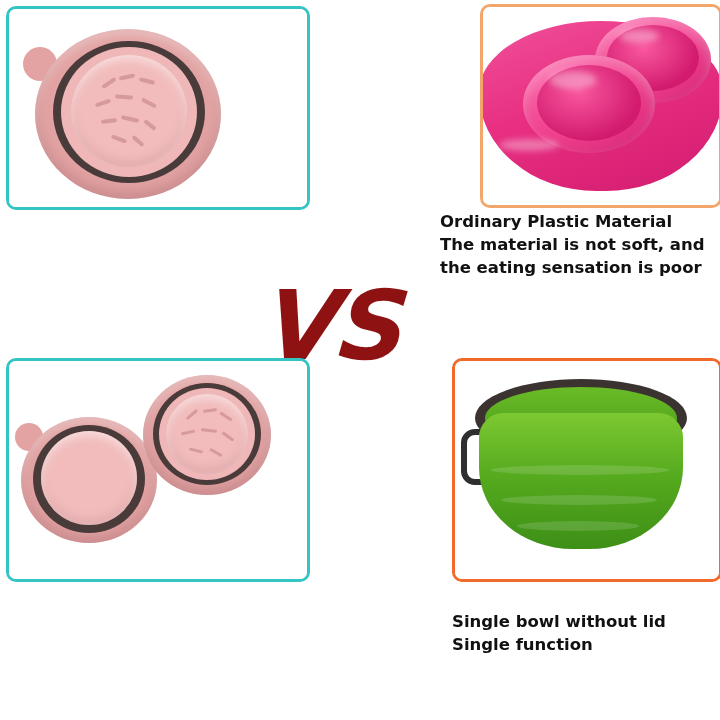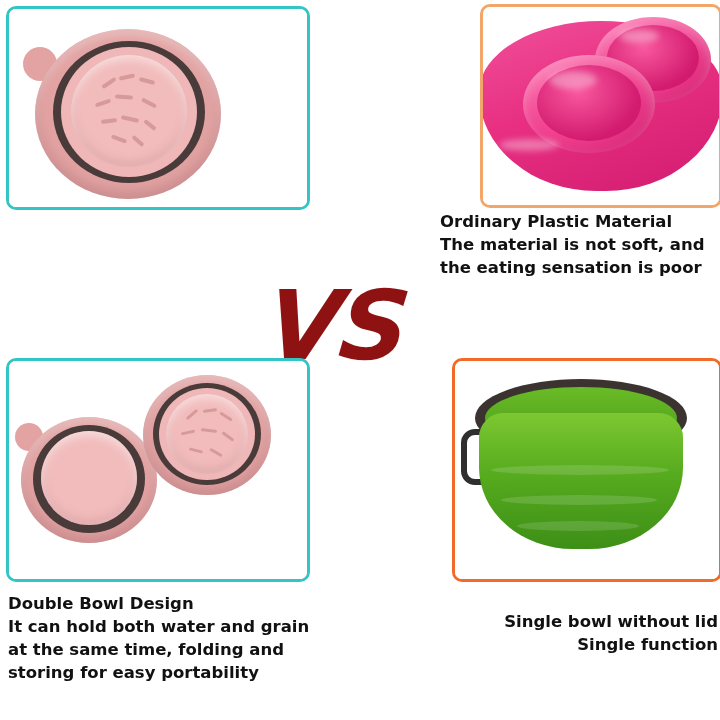--- a/index.html
+++ b/index.html
@@ -60,21 +60,21 @@
     font-family: "DejaVu Sans", sans-serif;
     font-weight: bold;
     font-size: 16.5px;
     line-height: 23px;
     color: #111111;
     white-space: pre-line;
   }
   .cap-tl { left: 8px;   top: 224px; width: 300px; }
   .cap-tr { left: 440px; top: 210px; width: 280px; }
   .cap-bl { left: 8px;   top: 592px; width: 340px; }
-  .cap-br { left: 452px; top: 610px; width: 266px; text-align: right; }
+  .cap-br { left: 452px; top: 610px; width: 266px; }
 
   
   .bowl-silicone {
     position: absolute;
     border-radius: 50%;
   }
   .sil-body {
     background: #e3a3a3;
     box-shadow: inset 0 -6px 14px rgba(150,90,95,0.35),
                 inset 0 6px 10px rgba(255,255,255,0.35);
@@ -224,24 +224,20 @@
       <div class="dash" style="left:176px; top:52px; width:14px; height:3px; transform:rotate(-40deg);"></div>
       <div class="dash" style="left:194px; top:48px; width:14px; height:3px; transform:rotate(-8deg);"></div>
       <div class="dash" style="left:210px; top:54px; width:14px; height:3px; transform:rotate(32deg);"></div>
       <div class="dash" style="left:172px; top:70px; width:14px; height:3px; transform:rotate(-12deg);"></div>
       <div class="dash" style="left:192px; top:68px; width:16px; height:3px; transform:rotate(6deg);"></div>
       <div class="dash" style="left:212px; top:74px; width:14px; height:3px; transform:rotate(36deg);"></div>
       <div class="dash" style="left:180px; top:88px; width:14px; height:3px; transform:rotate(14deg);"></div>
       <div class="dash" style="left:200px; top:90px; width:14px; height:3px; transform:rotate(30deg);"></div>
     </div>
   </div>
-  <div class="caption cap-bl">Double Bowl Design
-It can hold both water and grain
-at the same time, folding and
-storing for easy portability</div>
 
   <div class="panel panel-br">
     <div class="panel-inner">
       <div class="carabiner" style="left:6px; top:68px;"></div>
       <div class="green-rim" style="left:20px; top:18px; width:212px; height:78px;"></div>
       <div class="green-rim-inner" style="left:30px; top:26px; width:192px; height:62px;"></div>
       <div class="green-bowl" style="left:24px; top:52px; width:204px; height:136px;"></div>
       <div class="green-fold" style="left:36px; top:104px; width:178px;"></div>
       <div class="green-fold" style="left:46px; top:134px; width:156px;"></div>
       <div class="green-fold" style="left:62px; top:160px; width:122px;"></div>

